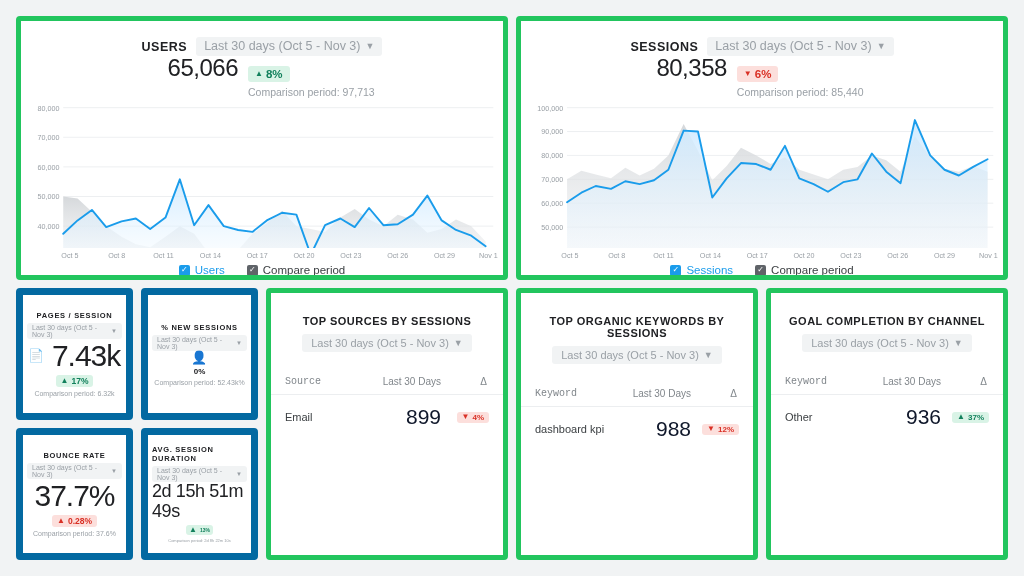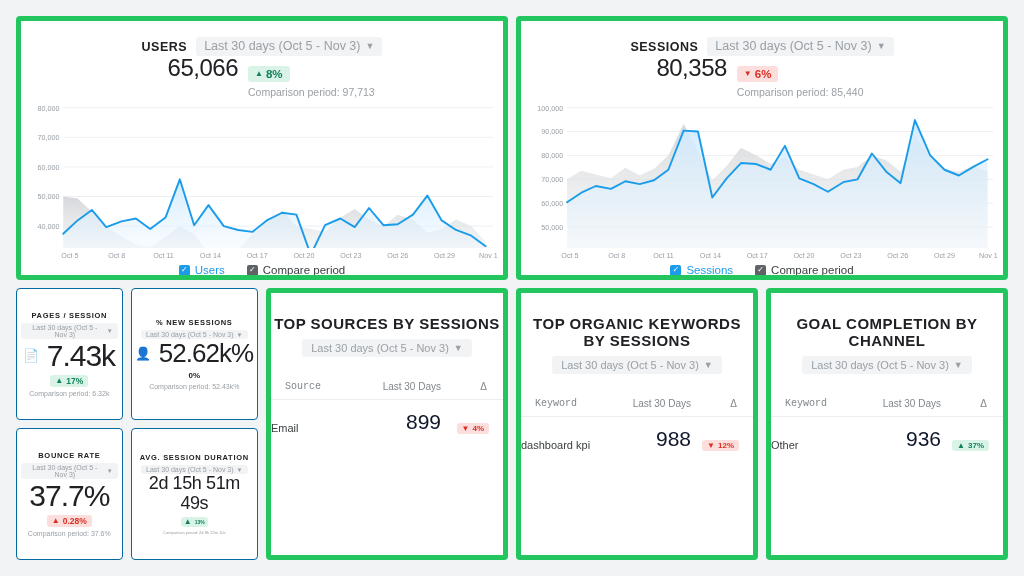--- a/index.html
+++ b/index.html
@@ -69,23 +69,23 @@
   .cbox.blue { background: #1a9ceb; }
   .cbox.gray { background: #5f6368; }
   .leg-label.blue { color: #1a9ceb; }
   .leg-label.gray { color: #3c4043; }
 
   
   .bottom { display: grid; grid-template-columns: 1fr 1fr 1fr 1fr; gap: 8px; }
   .bottom.left { grid-template-columns: 1fr 1fr; }
   .kpi-grid { display: grid; grid-template-columns: 1fr 1fr; grid-template-rows: 1fr 1fr; gap: 8px; }
   .kpi {
-    background: #fff; border: 1px solid #0369a1; border-radius: 4px;
+    background: #fff; border: 7px solid #0369a1; border-radius: 4px;
     display: flex; flex-direction: column; align-items: center;
-    justify-content: center; text-align: center; padding: 6px 4px; position: relative;
+    justify-content: center; padding: 6px 4px; position: relative;
   }
   .kpi-title { font-size: 7.5px; font-weight: bold; color: #202124; letter-spacing: .7px; text-transform: uppercase; }
   .kpi-pill {
     margin-top: 3px; background: #f1f3f4; color: #9aa0a6; font-size: 7px;
     padding: 1px 5px; border-radius: 3px; display: inline-flex; align-items: center; gap: 3px;
     cursor: pointer;
   }
   .kpi-pill .caret { font-size: 6px; }
   .kpi-val-row { display: flex; align-items: center; justify-content: center; gap: 7px; width: 100%; }
   .kpi-icon { color: #bdc1c6; font-size: 13px; line-height: 1; }
@@ -93,32 +93,32 @@
   .kpi-val.sm { font-size: 18px; letter-spacing: -.4px; }
   .kpi-val.md { font-size: 26px; }
   .kpi-badge { margin-top: 3px; font-size: 8.5px; padding: 1px 5px; }
   .kpi-badge.tiny { font-size: 5px; padding: 1px 3px; }
   .kpi-cmp { font-size: 7px; color: #9aa0a6; margin-top: 3px; }
   .kpi-cmp.tiny { font-size: 4px; }
   .kpi-zero { font-size: 8px; font-weight: bold; color: #202124; margin-top: 3px; }
 
   
   .tbl-card { display: flex; flex-direction: column; padding-top: 22px; }
-  .tbl-title { text-align: center; font-size: 15px; font-weight: bold; color: #202124; letter-spacing: .5px; text-transform: uppercase; }
+  .tbl-title { text-align: center; font-size: 11px; font-weight: bold; color: #202124; letter-spacing: .5px; text-transform: uppercase; }
   .tbl-pill-wrap { display: flex; justify-content: center; margin-top: 7px; }
   .tbl-pill { font-size: 11px; padding: 3px 9px; }
   .tbl-head {
     display: flex; align-items: center; margin-top: 24px; padding: 0 14px 7px 14px;
     border-bottom: 1px solid #eceef0;
   }
   .th { font-size: 10px; color: #80868b; }
   .th.c1 { flex: 1; text-align: left; font-family: Liberation Mono, monospace; }
   .th.c2 { width: 86px; text-align: right; }
   .th.c3 { width: 48px; text-align: right; padding-right: 2px; }
-  .tbl-row { display: flex; align-items: flex-end; padding: 10px 14px 0 0; }
+  .tbl-row { display: flex; align-items: center; padding: 10px 14px 0 14px; }
   .td { font-size: 11px; color: #3c4043; }
   .td.c1 { flex: 1; text-align: left; }
   .td.c2 { width: 86px; text-align: right; font-size: 21px; color: #0f172a; }
   .td.c3 { width: 48px; display: flex; justify-content: flex-end; }
   .td .badge { font-size: 8px; padding: 1px 5px; }
 </style>
 </head>
 <body>
 
 <div class="dash">
@@ -315,21 +315,20 @@
       </div>
 
       <div class="kpi">
         <div class="kpi-title">% NEW SESSIONS</div>
         <div class="kpi-pill">
           <span>Last 30 days (Oct 5 - Nov 3)</span>
           <span class="caret">▼</span>
         </div>
         <div class="kpi-val-row">
           <span class="kpi-icon">👤</span>
-          <span class="kpi-val md">52.62k%</span>
         </div>
         <div class="kpi-zero">0%</div>
         <div class="kpi-cmp">Comparison period: 52.43k%</div>
       </div>
 
       <div class="kpi">
         <div class="kpi-title">BOUNCE RATE</div>
         <div class="kpi-pill">
           <span>Last 30 days (Oct 5 - Nov 3)</span>
           <span class="caret">▼</span>

